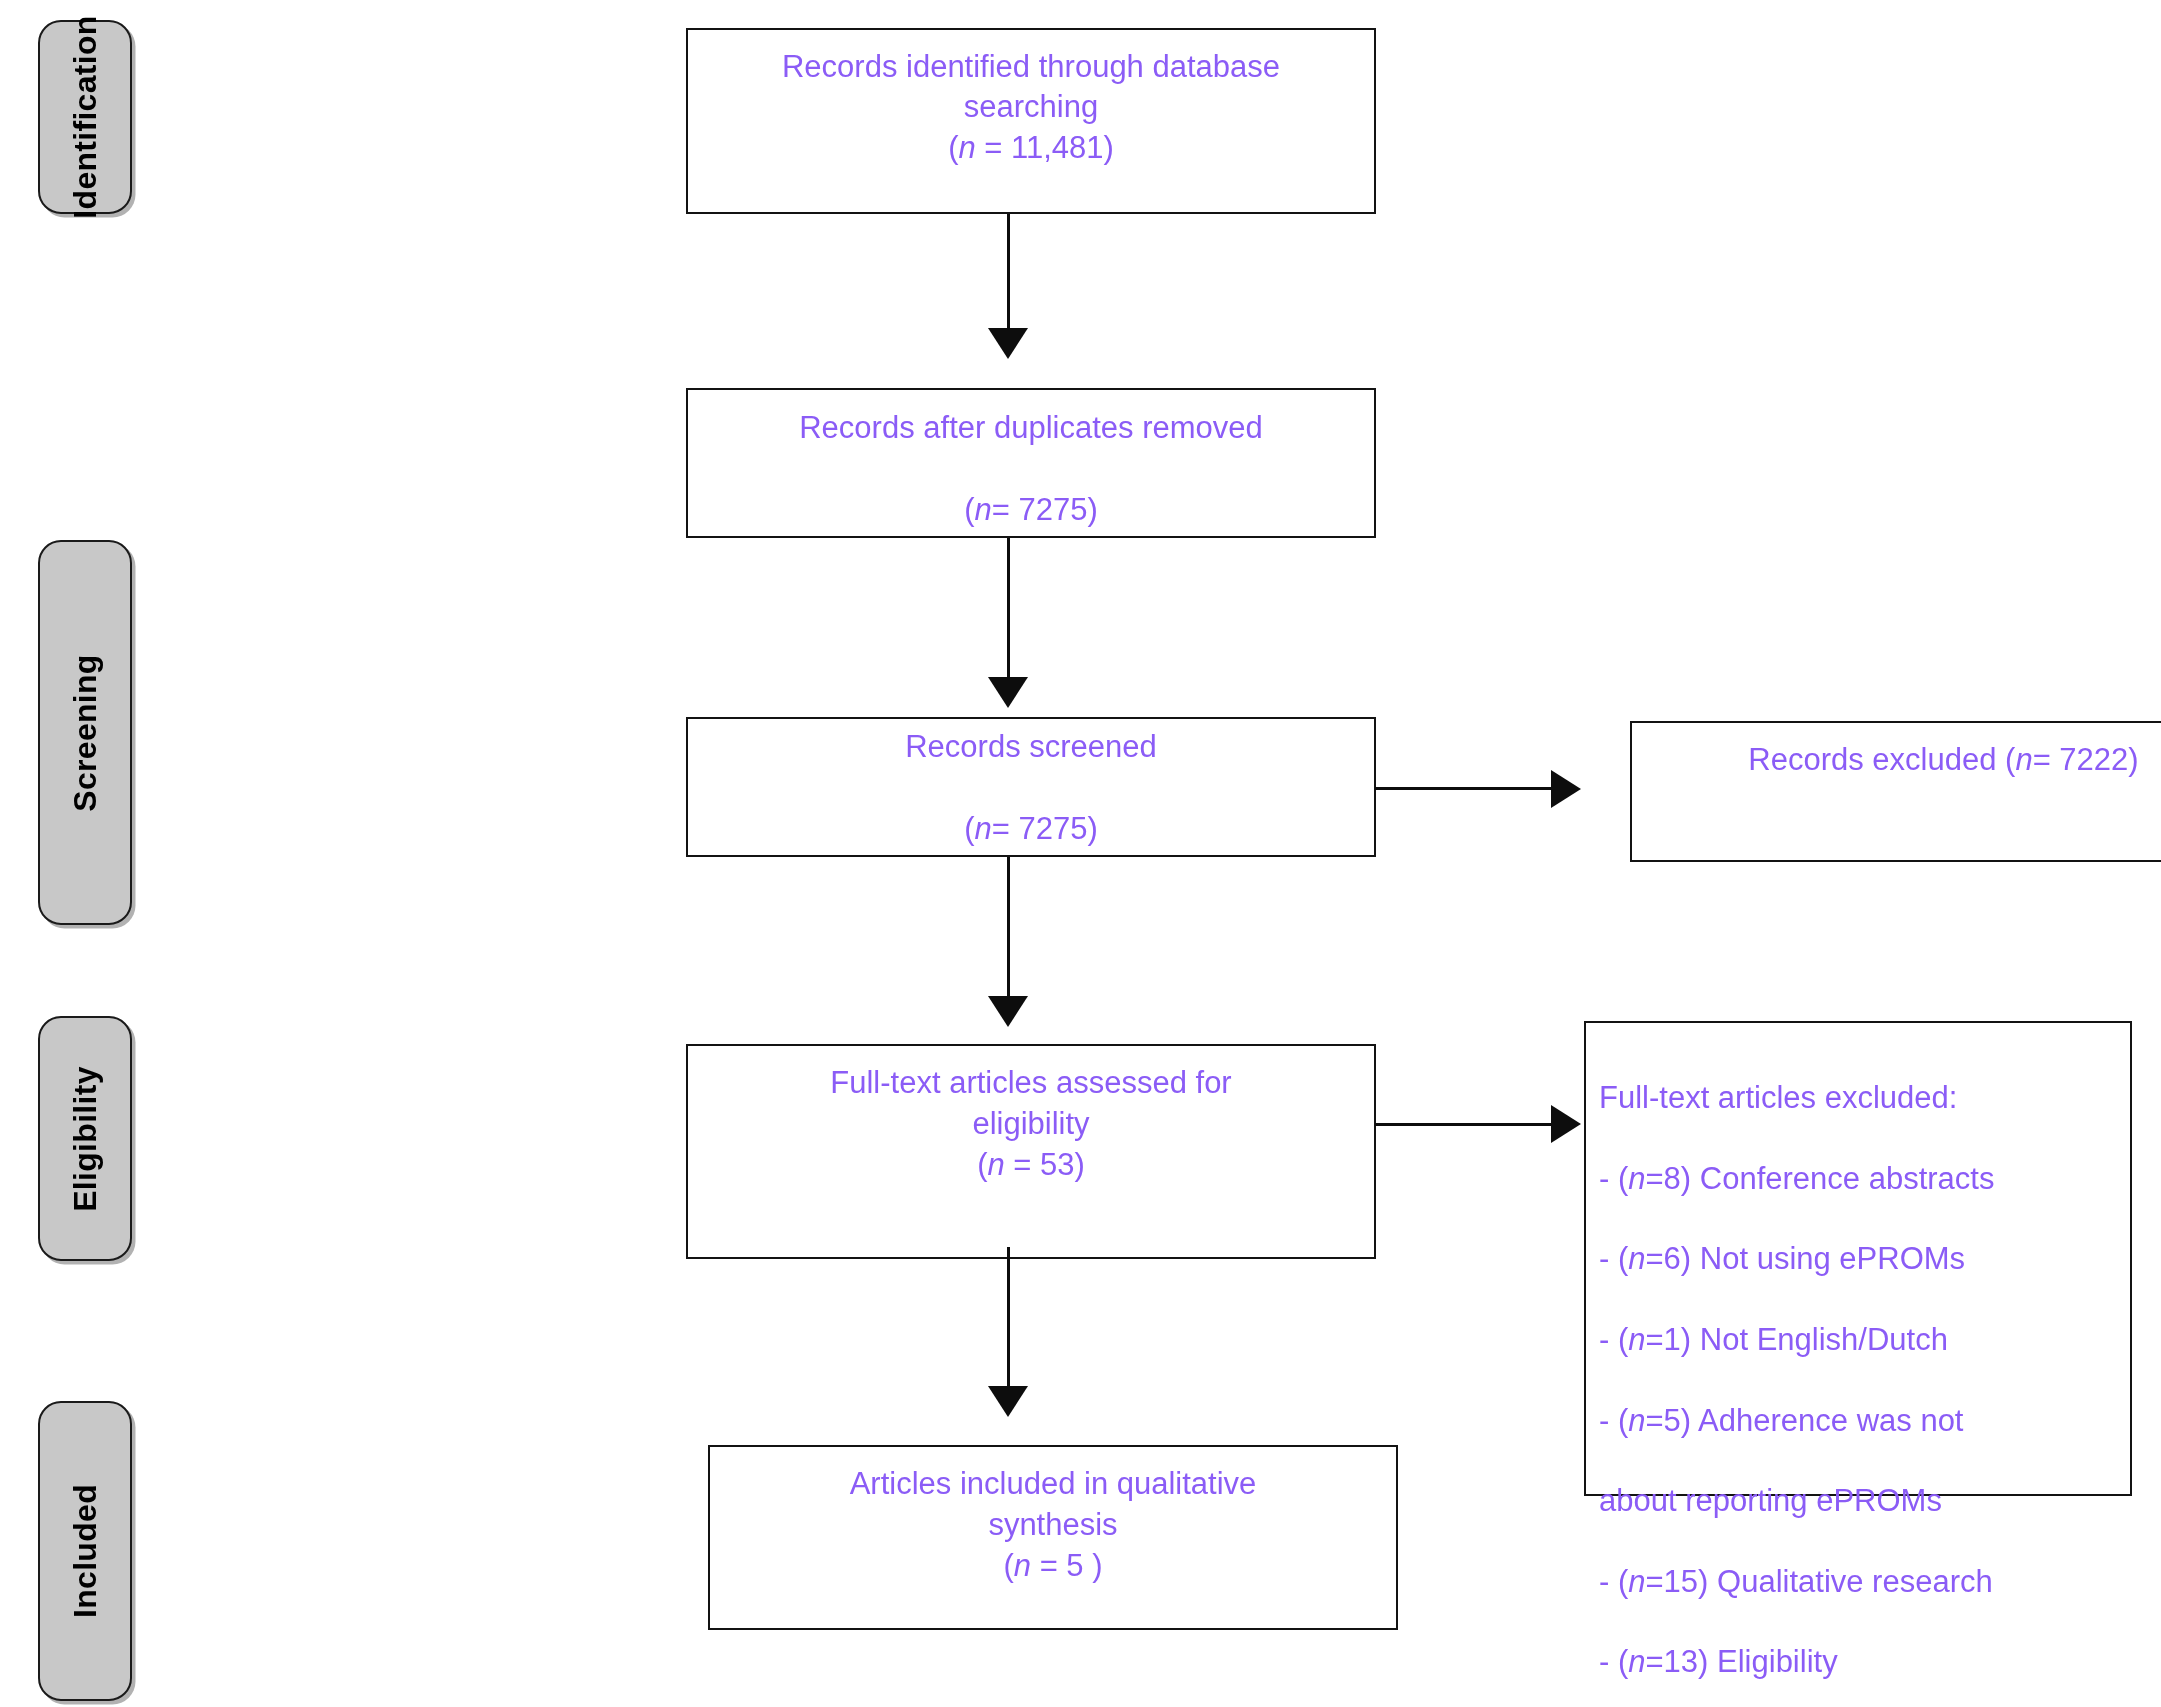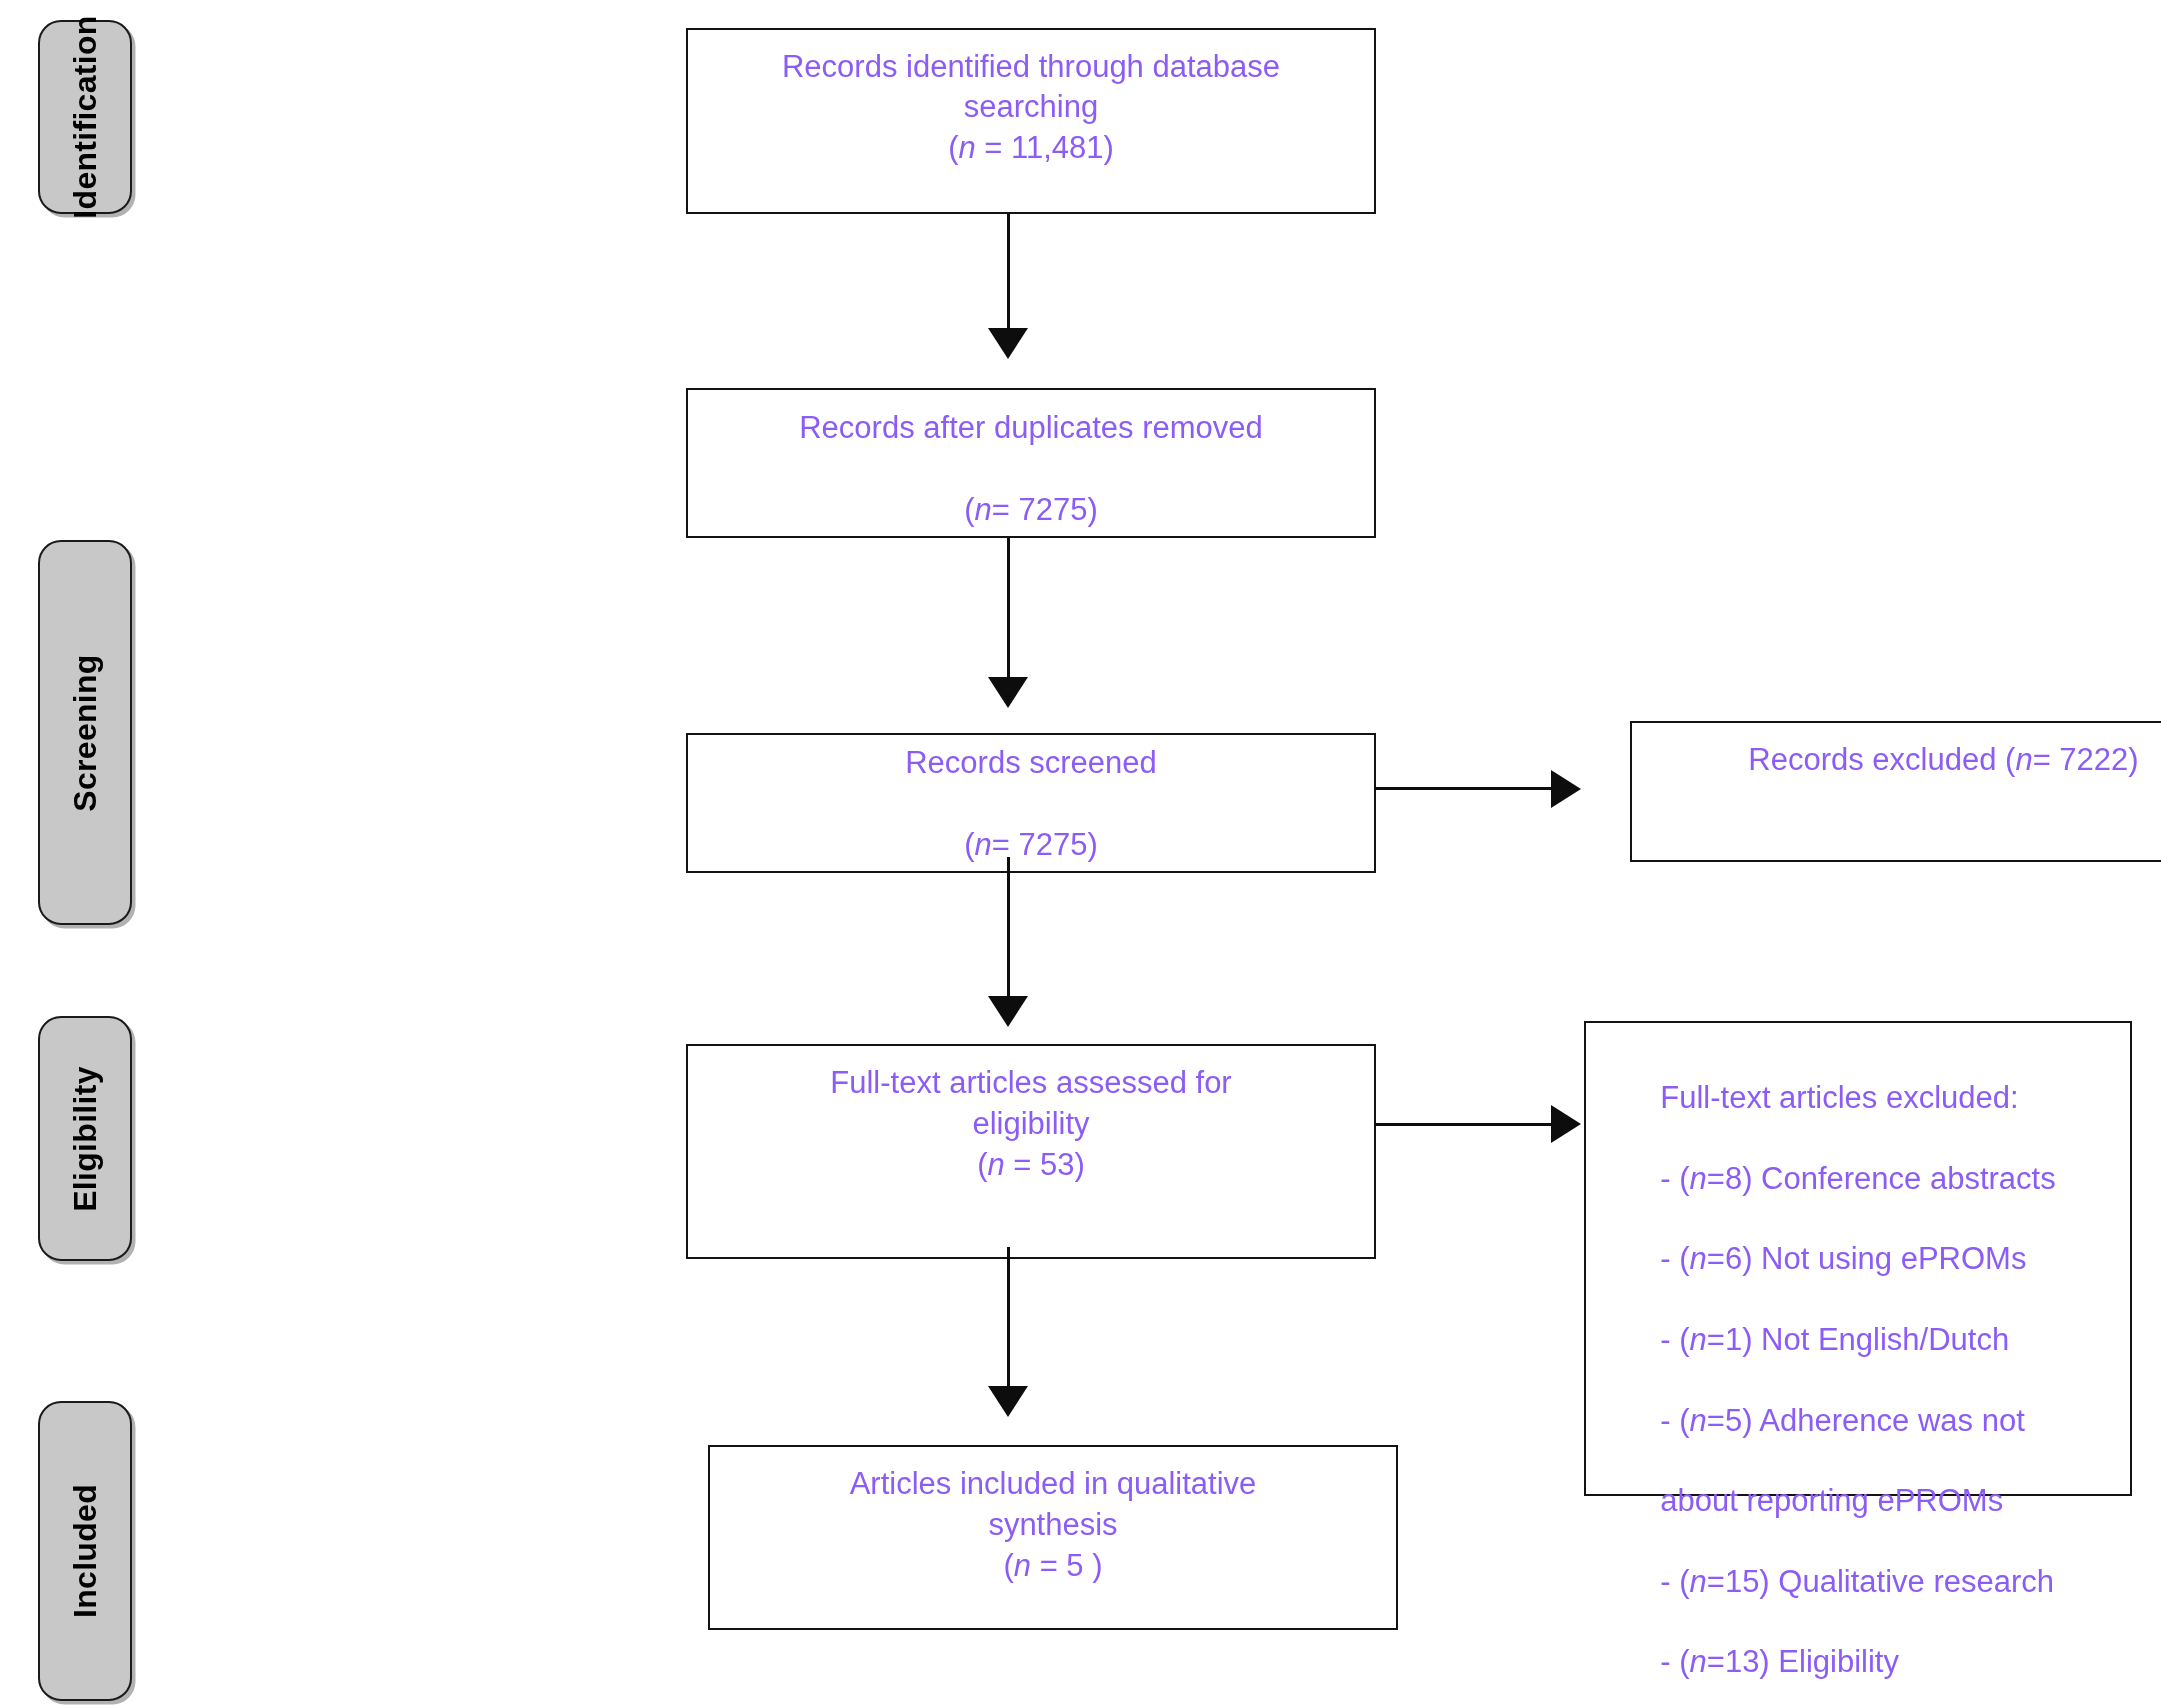--- a/index.html
+++ b/index.html
@@ -52,21 +52,21 @@
   }
   .flow-box .box-text {
     font-size: 31px;
     line-height: 1.32;
     color: #8b5cf6;
     text-align: center;
     white-space: pre-line;
   }
   .flow-box.align-left {
     align-items: flex-start;
-    justify-content: center;
+    justify-content: flex-start;
     padding: 15px 13px;
   }
   .flow-box.align-left .box-text {
     text-align: left;
     line-height: 1.30;
   }
   .flow-box.align-top {
     align-items: flex-start;
     padding-top: 17px;
   }
@@ -128,21 +128,21 @@
   <div class="v-line" style="left:1007px; top:214px; height:120px;"></div>
   <div class="v-arrowhead" style="left:988px; top:328px;"></div>
 
   <div class="flow-box" style="left:686px; top:388px; width:690px; height:150px;">
     <div class="box-text"><span>Records after duplicates removed</span><br><br><span>(</span><em class="n">n</em><span>= 7275)</span></div>
   </div>
 
   <div class="v-line" style="left:1007px; top:538px; height:145px;"></div>
   <div class="v-arrowhead" style="left:988px; top:677px;"></div>
 
-  <div class="flow-box" style="left:686px; top:717px; width:690px; height:140px;margin-top:16px;">
+  <div class="flow-box" style="left:686px; top:717px; width:690px; height:140px;">
     <div class="box-text"><span>Records screened</span><br><br><span>(</span><em class="n">n</em><span>= 7275)</span></div>
   </div>
 
   <div class="h-line" style="left:1375px; top:787px; width:180px;"></div>
   <div class="h-arrowhead" style="left:1551px; top:770px;"></div>
 
   <div class="flow-box align-top" style="left:1630px; top:721px; width:627px; height:141px;">
     <div class="box-text"><span>Records excluded  (</span><em class="n">n</em><span>= 7222)</span></div>
   </div>
 

